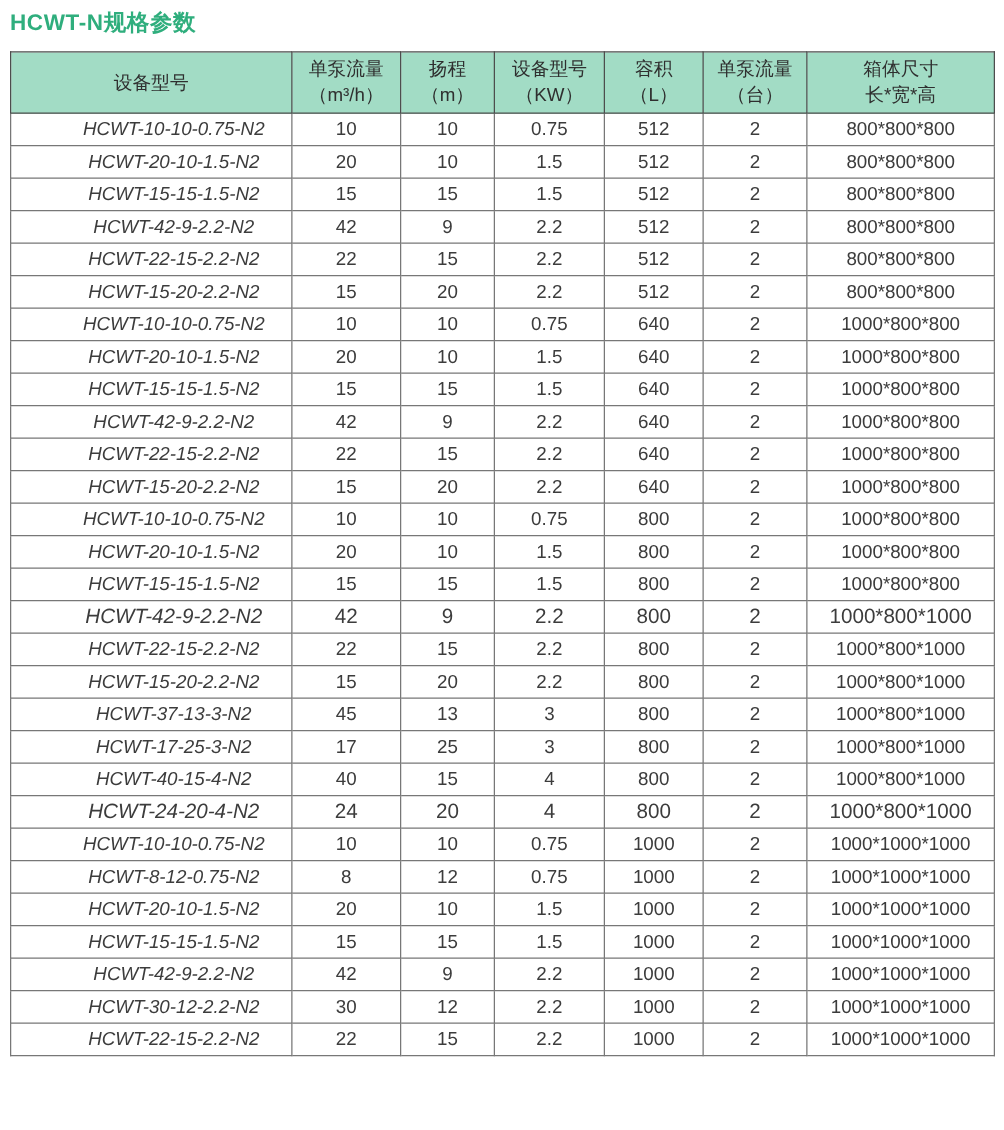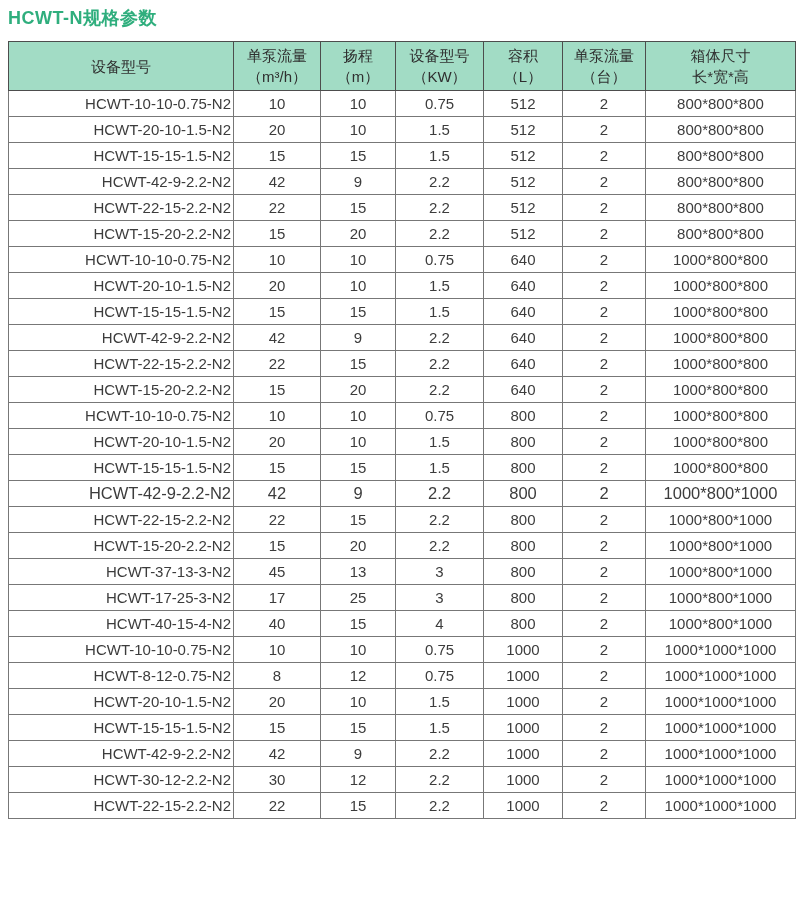--- a/index.html
+++ b/index.html
@@ -45,22 +45,23 @@
     font-size: 15px;
     color: #3c3c3c;
     height: 25px;
     padding: 0 2px;
     text-align: center;
     vertical-align: middle;
     white-space: nowrap;
     overflow: hidden;
   }
   table.spec-table td.model {
-    text-align: right;
+    text-align: center;
     padding-left: 38px;
+    font-style: italic;
   }
   table.spec-table tr.lg td {
     font-size: 16.5px;
   }
   col.c-model  { width: 225px; }
   col.c-flow   { width: 87px; }
   col.c-head   { width: 75px; }
   col.c-power  { width: 88px; }
   col.c-volume { width: 79px; }
   col.c-pumps  { width: 83px; }
@@ -295,20 +296,29 @@
       </tr>
       <tr>
         <td class="model">HCWT-40-15-4-N2</td>
         <td>40</td>
         <td>15</td>
         <td>4</td>
         <td>800</td>
         <td>2</td>
         <td>1000*800*1000</td>
       </tr>
+      <tr class="lg">
+        <td class="model">HCWT-24-20-4-N2</td>
+        <td>24</td>
+        <td>20</td>
+        <td>4</td>
+        <td>800</td>
+        <td>2</td>
+        <td>1000*800*1000</td>
+      </tr>
       <tr>
         <td class="model">HCWT-10-10-0.75-N2</td>
         <td>10</td>
         <td>10</td>
         <td>0.75</td>
         <td>1000</td>
         <td>2</td>
         <td>1000*1000*1000</td>
       </tr>
       <tr>

